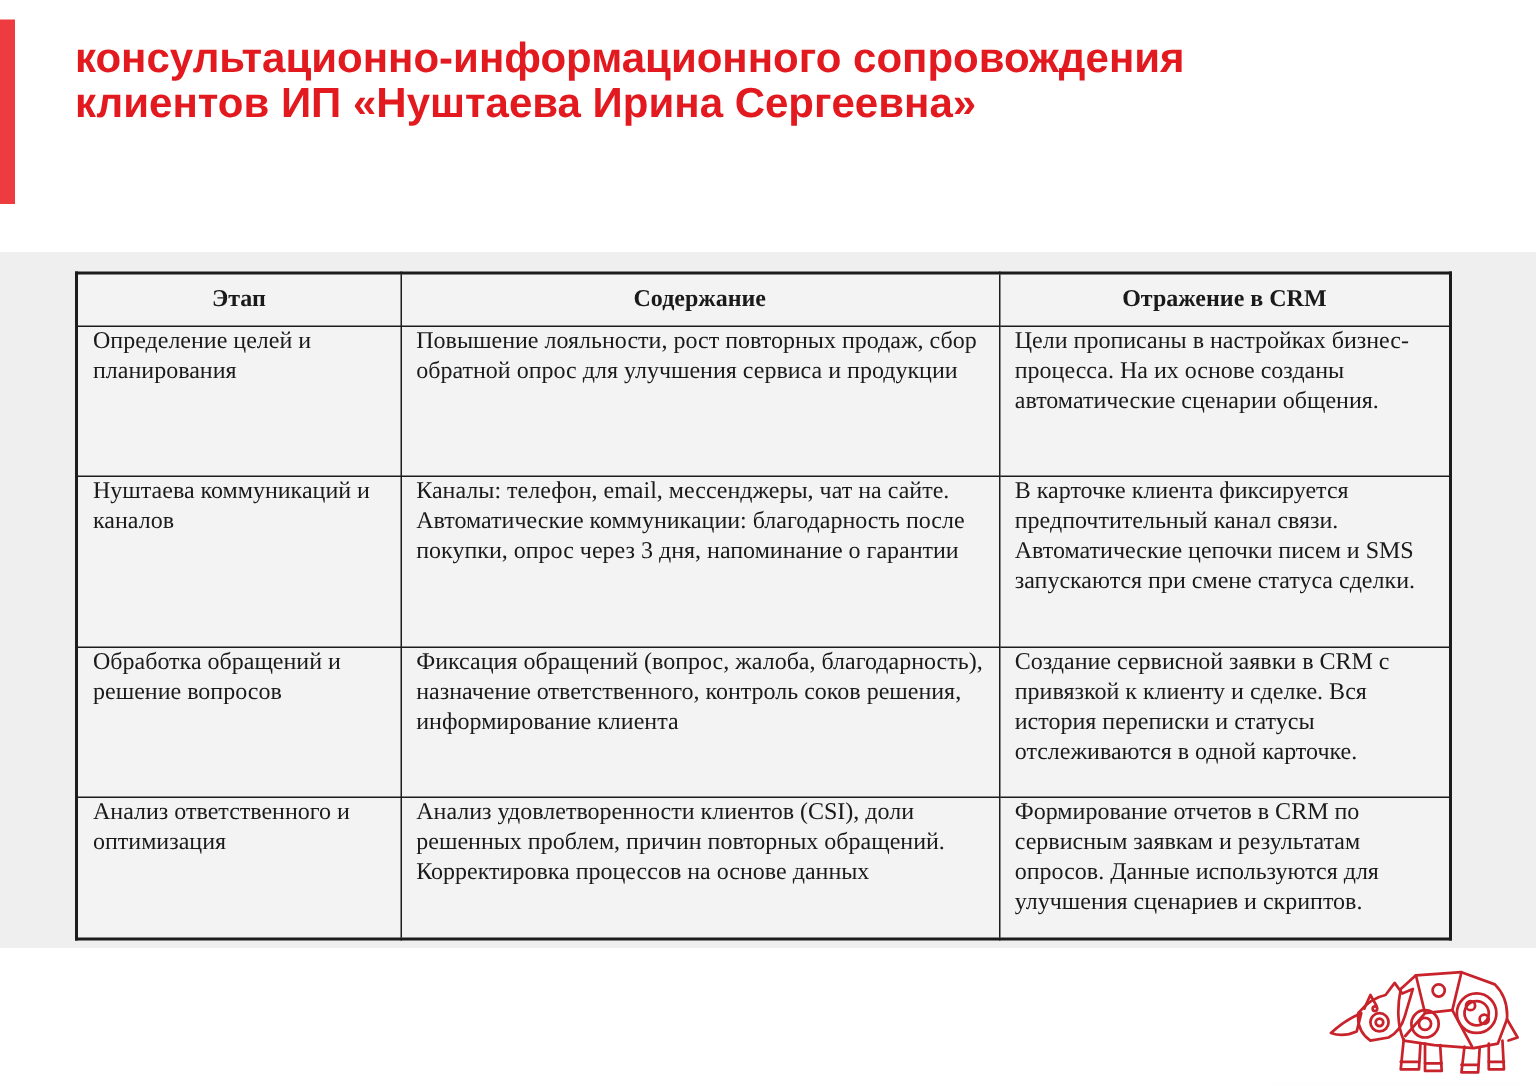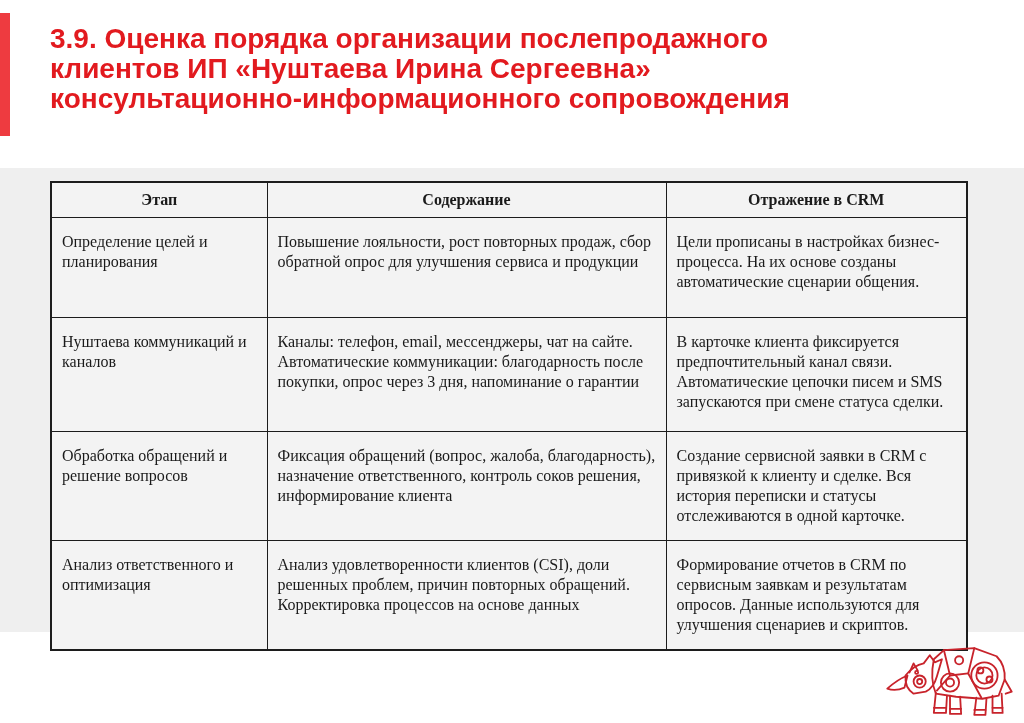--- a/index.html
+++ b/index.html
@@ -51,21 +51,21 @@
   .process-table th {
     font-weight: bold;
     text-align: center;
     vertical-align: middle;
     font-size: 16px;
     padding: 0 6px;
   }
   .process-table td {
     vertical-align: top;
     text-align: left;
-    padding: 14px 10px;
+    padding: 0 10px;
     line-height: 20px;
   }
   .col-stage { width: 216px; }
   .col-content { width: 399px; }
   .col-crm { width: 301px; }
   tr.header-row { height: 35px; }
   tr.row-0 { height: 100px; }
   tr.row-1 { height: 114px; }
   tr.row-2 { height: 100px; margin-top: 28px; }
   tr.row-3 { height: 95px; }
@@ -76,23 +76,22 @@
   }
 </style>
 </head>
 <body>
 
 <div class="slide">
 
   <div class="accent-bar"></div>
 
   <div class="slide-title">
-    <div>3.9. Оценка порядка организации послепродажного</div>
+    <div>консультационно-информационного сопровождения</div>
     <div>клиентов ИП «Нуштаева Ирина Сергеевна»</div>
-    <div>консультационно-информационного сопровождения</div>
   </div>
 
   <div class="content-band"></div>
 
   <table class="process-table">
     <colgroup>
       <col class="col-stage">
       <col class="col-content">
       <col class="col-crm">
     </colgroup>

